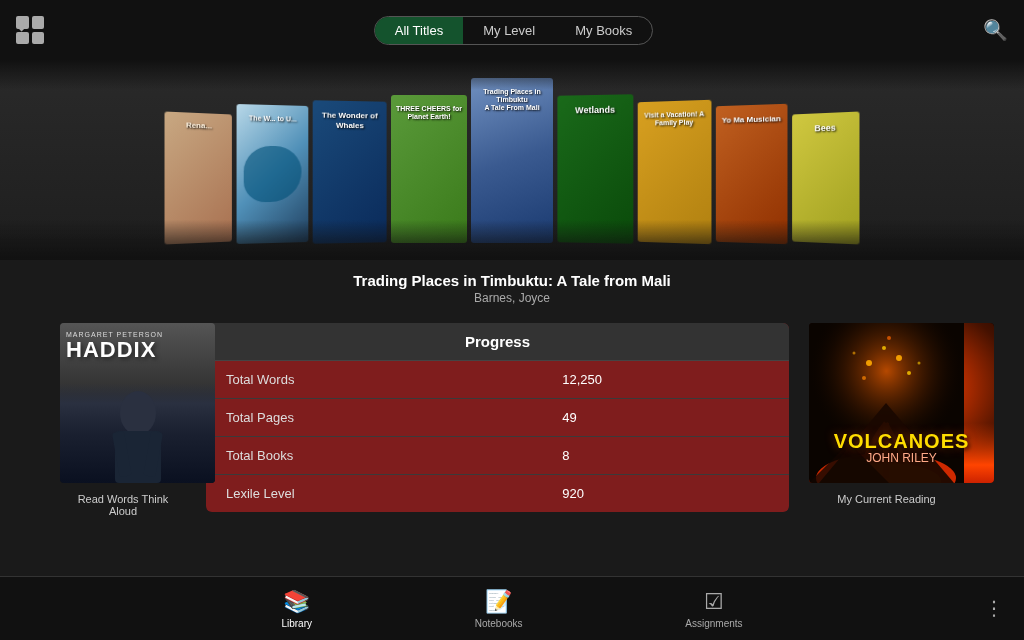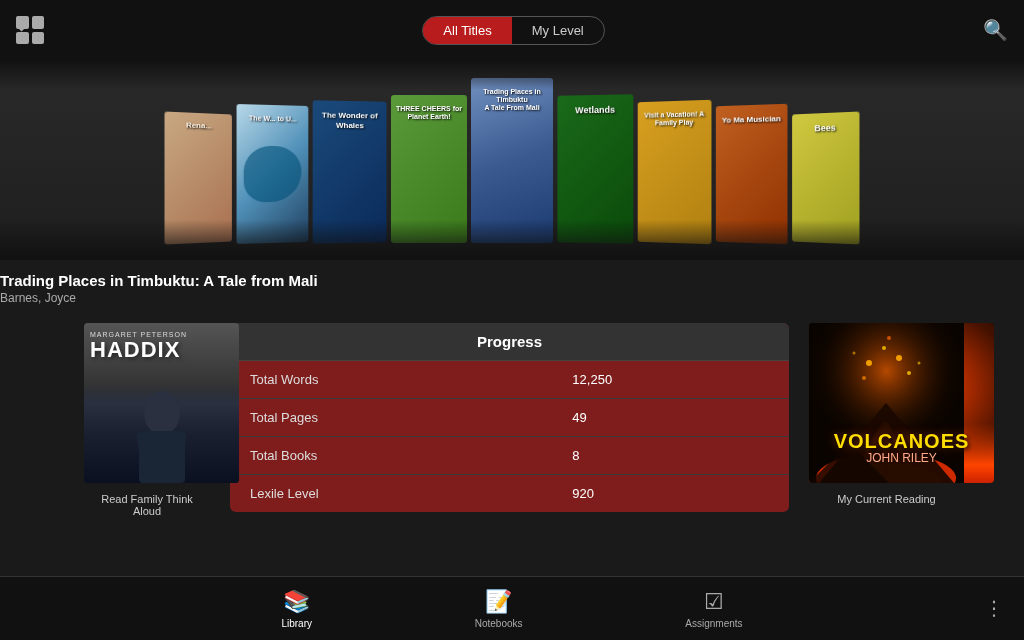--- a/index.html
+++ b/index.html
@@ -51,21 +51,21 @@
     .filter-tab {
       padding: 6px 20px;
       font-size: 13px;
       cursor: pointer;
       color: #ccc;
       background: transparent;
       border: none;
       outline: none;
     }
     .filter-tab.active {
-      background: #b91c1c;
+      background: #14532d;
       color: #fff;
     }
     .search-icon {
       color: #aaa;
       font-size: 20px;
       cursor: pointer;
     }
 
     
     .bookshelf-area {
@@ -135,20 +135,21 @@
     .book-whale::before { content: ''; position: absolute; top: 30%; left: 10%; right: 10%; height: 40%; background: rgba(0,80,120,0.6); border-radius: 50% 50% 60% 40%; }
     .book-planet { background: linear-gradient(135deg, #70b050 0%, #406030 100%); }
     .book-timbuktu { background: linear-gradient(135deg, #4a6a9a 0%, #1a3a6a 100%); }
     .book-wetlands { background: linear-gradient(135deg, #2a7a2a 0%, #105010 100%); }
     .book-vacation { background: linear-gradient(135deg, #e8c840 0%, #c8a820 100%); }
     .book-musician { background: linear-gradient(135deg, #c86820 0%, #984800 100%); }
     .book-bees { background: linear-gradient(135deg, #d8d060 0%, #b8b040 100%); }
 
     
     .selected-book-info {
+      text-align: center;
       padding: 12px 0 6px;
       background: #1a1a1a;
     }
     .selected-book-title {
       font-size: 15px;
       font-weight: bold;
       color: #fff;
     }
     .selected-book-author {
       font-size: 12px;
@@ -162,21 +163,20 @@
       gap: 20px;
       padding: 12px 60px;
       background: #1a1a1a;
       align-items: flex-start;
     }
 
     
     .book-card {
       width: 126px;
       flex-shrink: 0;
-      margin-left: 24px;
     }
     .book-card-cover {
       width: 155px;
       height: 160px;
       border-radius: 4px;
       overflow: hidden;
       position: relative;
     }
     .haddix-cover {
       width: 100%;
@@ -379,20 +379,21 @@
       <div class="grid-icon-cell"></div>
       <div class="grid-icon-cell"></div>
       <div class="grid-icon-cell"></div>
       <div class="grid-icon-cell"></div>
     </div>
   </div>
 
   <div class="filter-tabs">
     <button class="filter-tab active">All Titles</button>
     <button class="filter-tab">My Level</button>
+    <button class="filter-tab">My Books</button>
   </div>
 
   <span class="search-icon">🔍</span>
 </div>
 
 <div class="bookshelf-area">
   <div class="bookshelf-shadow-top"></div>
   <div class="books-row">
 
     <div class="book book-1">
@@ -453,21 +454,21 @@
 
           <svg width="155" height="100" viewBox="0 0 155 100" style="position:absolute;bottom:0;left:0;">
             <ellipse cx="78" cy="30" rx="18" ry="22" fill="#2a3040"></ellipse>
             <rect x="55" y="48" width="46" height="52" rx="4" fill="#1a2535"></rect>
             <rect x="52" y="50" width="12" height="45" rx="3" fill="#1a2535" transform="rotate(-10,52,50)"></rect>
             <rect x="91" y="50" width="12" height="45" rx="3" fill="#1a2535" transform="rotate(10,103,50)"></rect>
           </svg>
         </div>
       </div>
     </div>
-    <div class="book-card-label">Read Family Think Aloud</div>
+    <div class="book-card-label">Read Words Think Aloud</div>
   </div>
 
   <div class="progress-card">
     <div class="progress-header">Progress</div>
     <table class="progress-table">
       <tbody>
           <tr>
         <td>Total Words</td>
         <td>12,250</td>
       </tr>

